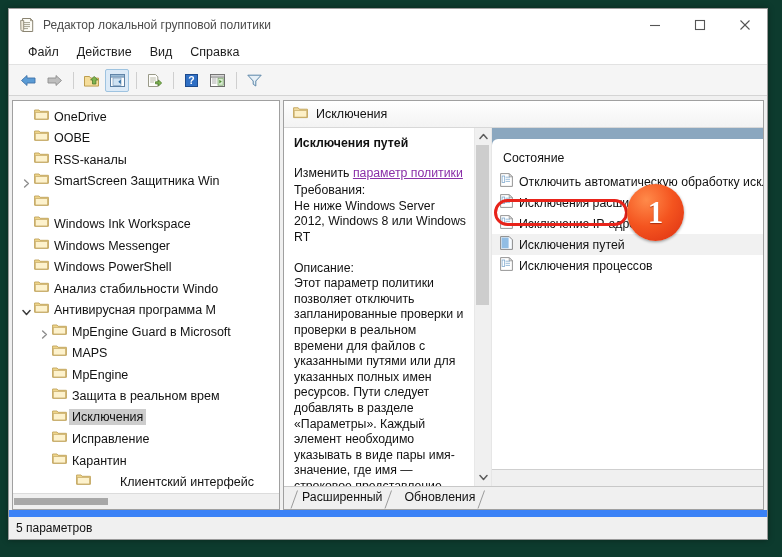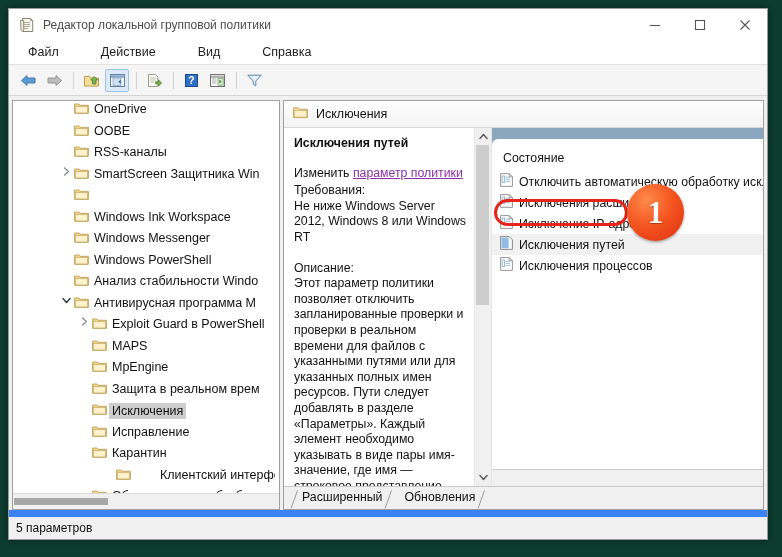--- a/index.html
+++ b/index.html
@@ -65,21 +65,20 @@
   .wbtn svg { display: block; }
   
   #menubar {
     height: 24px;
     background: #ffffff;
     display: flex;
     align-items: center;
     flex: none;
     padding-left: 10px;
     border-bottom: 1px solid #e2e2e2;
-    gap: 24px;
   }
   .menu-item {
     font-size: 12.5px;
     color: #1d1d1d;
     padding: 2px 9px;
     white-space: nowrap;
   }
   
   #toolbar {
     height: 30px;
@@ -129,26 +128,25 @@
   }
   #tree-scroll {
     flex: 1;
     overflow: hidden;
     position: relative;
     padding-top: 1px;
   }
   .tree-row {
     height: 21.5px;
     display: flex;
-    align-items: flex-start;
+    align-items: flex-end;
     white-space: nowrap;
     font-size: 12.5px;
     color: #111;
     padding-right: 4px;
-    margin-left: 40px;
   }
   .tw {
     width: 15px;
     flex: none;
     display: flex;
     align-items: center;
     justify-content: center;
   }
   .tree-label {
     margin-left: 5px;
@@ -601,21 +599,21 @@
             <div class="tree-row" style="padding-left: 24px;">
               <span class="tw">
                 <svg width="9" height="9" viewBox="0 0 9 9">
                   <path d="M2.6 1 L6.4 4.5 L2.6 8" fill="none" stroke="#8d8d8d" stroke-width="1.4" stroke-linecap="round" stroke-linejoin="round"></path>
                 </svg>
               </span>
               <span class="folder"><svg width="15" height="13" viewBox="0 0 15 13">
                   <path d="M0.6 2.0h4.4l1.1 1.3h8.3v8.0H0.6z" fill="#f3d98f" stroke="#bfa159" stroke-width="0.9"></path>
                   <path d="M1.3 4.4h12.3v6.6H1.3z" fill="#fdf2cd" stroke="#bfa159" stroke-width="0.7"></path>
                 </svg></span>
-              <span class="tree-label">Exploit Guard в PowerShell</span>
+              <span class="tree-label">MpEngine Guard в Microsoft</span>
             </div>
             <div class="tree-row" style="padding-left: 24px;">
               <span class="tw"></span>
               <span class="folder"><svg width="15" height="13" viewBox="0 0 15 13">
                   <path d="M0.6 2.0h4.4l1.1 1.3h8.3v8.0H0.6z" fill="#f3d98f" stroke="#bfa159" stroke-width="0.9"></path>
                   <path d="M1.3 4.4h12.3v6.6H1.3z" fill="#fdf2cd" stroke="#bfa159" stroke-width="0.7"></path>
                 </svg></span>
               <span class="tree-label">MAPS</span>
             </div>
             <div class="tree-row" style="padding-left: 24px;">

